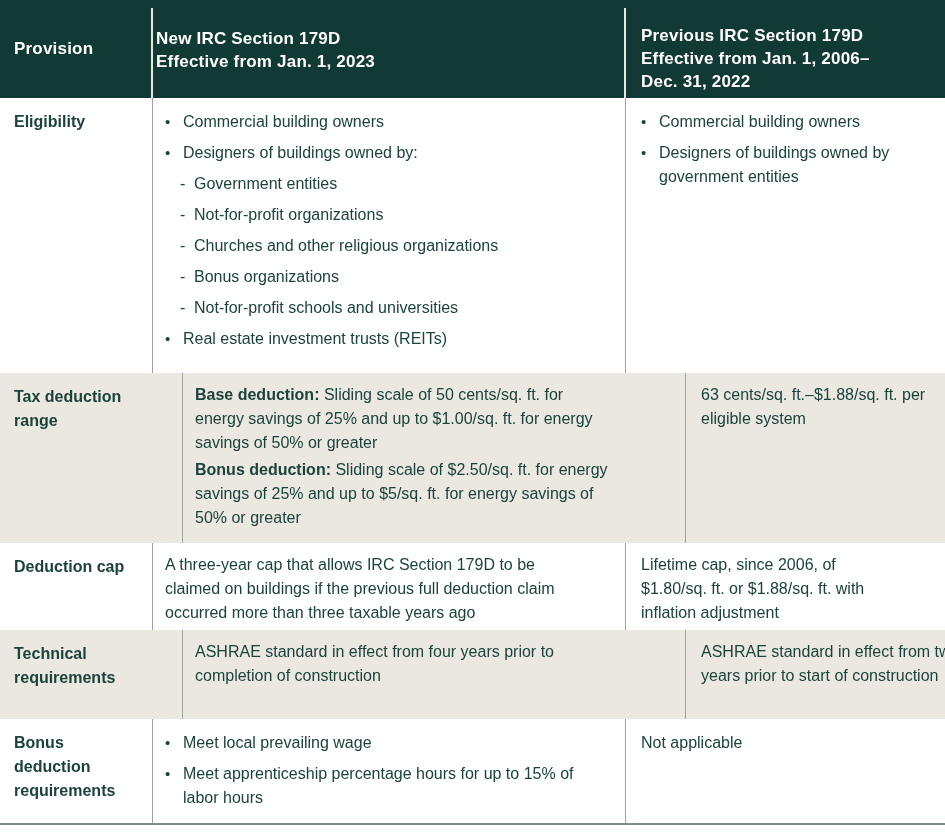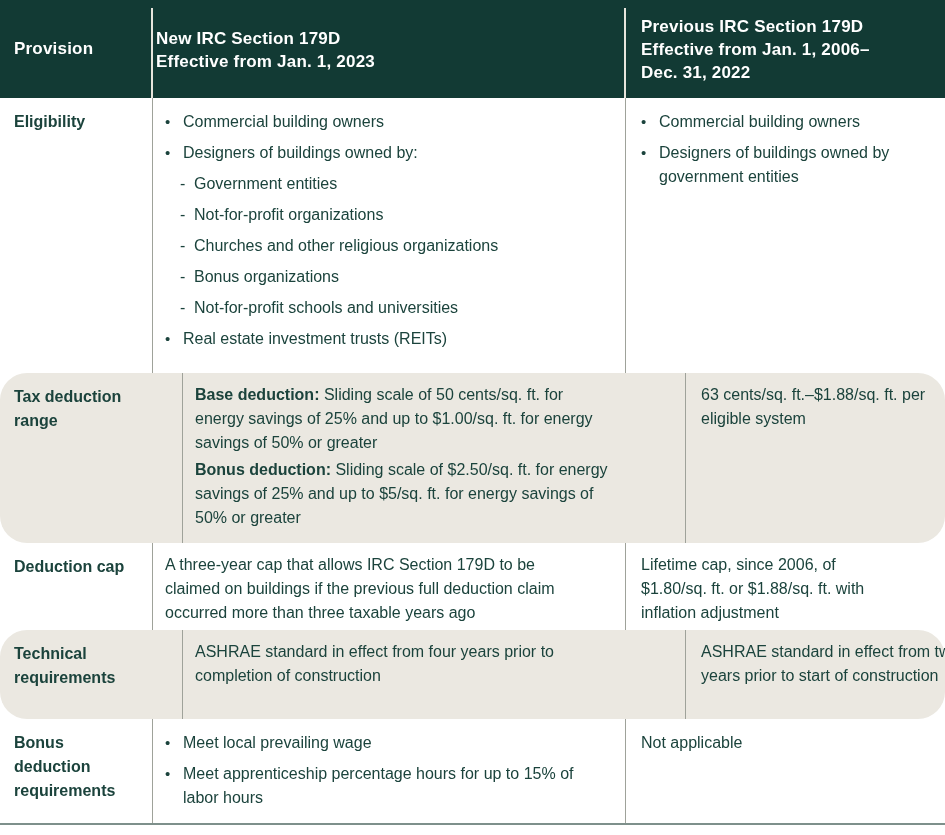--- a/index.html
+++ b/index.html
@@ -21,29 +21,29 @@
   }
   .hsep {
     position:absolute; top:8px; bottom:0; width:2px;
     background:var(--header_separator, #E7E5DC);
   }
   .hsep.v1 { left:151px; }
   .hsep.v2 { left:624px; }
   .hl { display:block; font-size:17px; font-weight:bold; line-height:23px; letter-spacing:0.2px; }
   .th.c1 { padding:37px 8px 0 14px; }
   .th.c2 { padding:27px 20px 0 4px; }
-  .th.c3 { padding:15px 10px 0 16px; }
+  .th.c3 { padding:24px 10px 0 16px; }
 
   
   .c1 { width:152px; flex:none; }
   .c2 { width:473px; flex:none; }
   .c3 { width:320px; flex:none; }
 
   
-  .tr { display:flex; background:var(--row_bg, #FFFFFF);border-radius:27px; }
+  .tr { display:flex; background:var(--row_bg, #FFFFFF); }
   .tr.alt { background:var(--row_alt_bg, #EBE8E1);gap:30px; }
   .tr .td.c2, .tr .td.c3 { border-left:1px solid var(--column_separator, #9FA29A); }
   .r1 { height:275px; }
   .r2 { height:170px; }
   .r3 { height:87px; }
   .r4 { height:89px; }
   .r5 { height:104px; }
 
   .td { font-size:16px; line-height:24px; overflow:hidden; }
   .td.c1 { padding:12px 26px 0 14px; font-weight:bold; }

